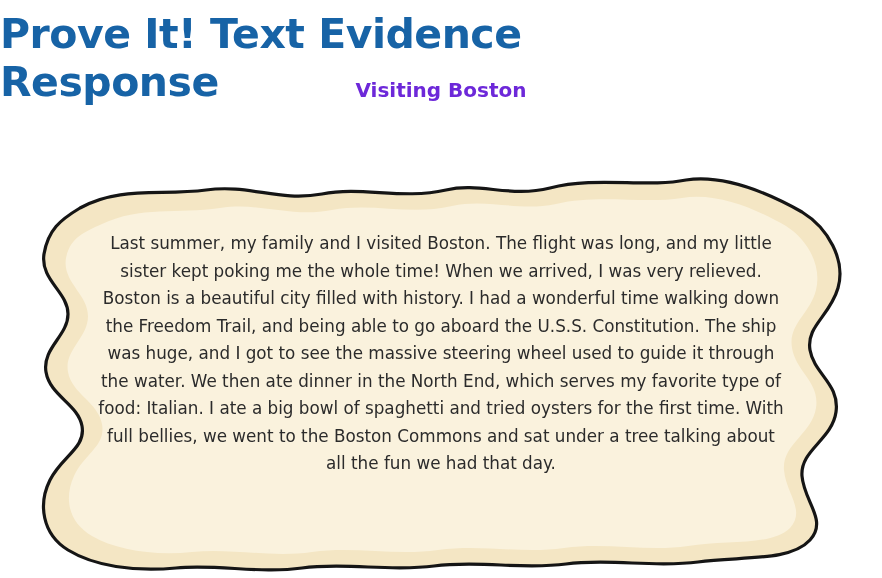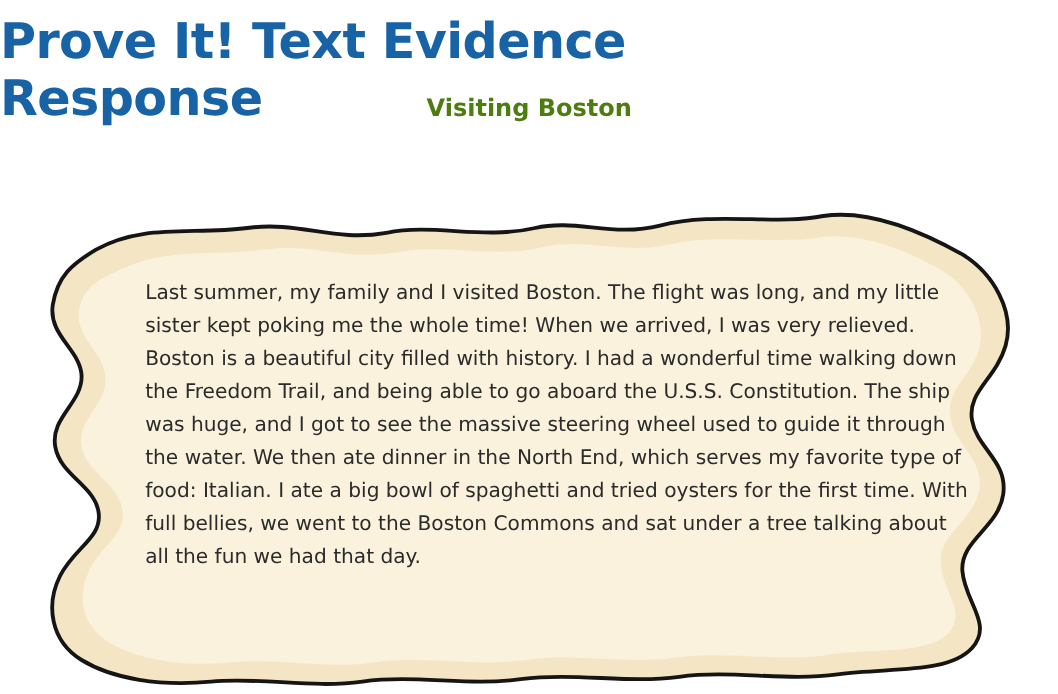--- a/index.html
+++ b/index.html
@@ -32,21 +32,21 @@
   }
   .subtitle {
     position: absolute;
     top: 78px;
     left: 0;
     width: 882px;
     text-align: center;
     font-family: "DejaVu Sans", sans-serif;
     font-weight: bold;
     font-size: 20px;
-    color: #4d7c0f;
+    color: #6d28d9;
   }
   .instructions {
     position: absolute;
     top: 131px;
     left: 0;
     width: 882px;
     text-align: center;
     font-size: 16.5px;
     color: #2b2b2b;
   }
@@ -60,24 +60,24 @@
   .scroll-wrap svg {
     position: absolute;
     top: 0;
     left: 0;
   }
   .story {
     position: absolute;
     top: 62px;
     left: 86px;
     width: 690px;
+    text-align: center;
     font-size: 16.8px;
     line-height: 27.5px;
     color: #2b2b2b;
-    margin-left: 25px;
   }
 </style>
 </head>
 <body>
 
 <div class="worksheet">
 
   <div class="title">Prove It! Text Evidence Response</div>
 
   <div class="subtitle">Visiting Boston</div>

